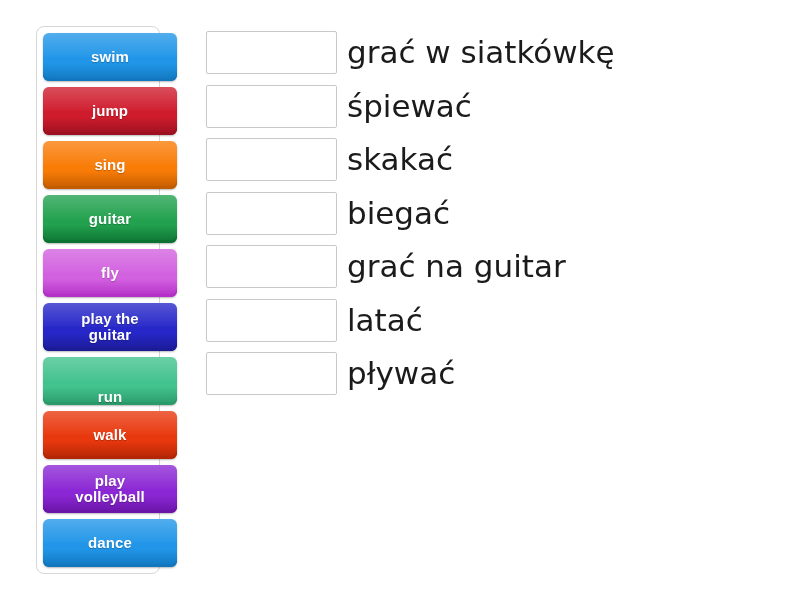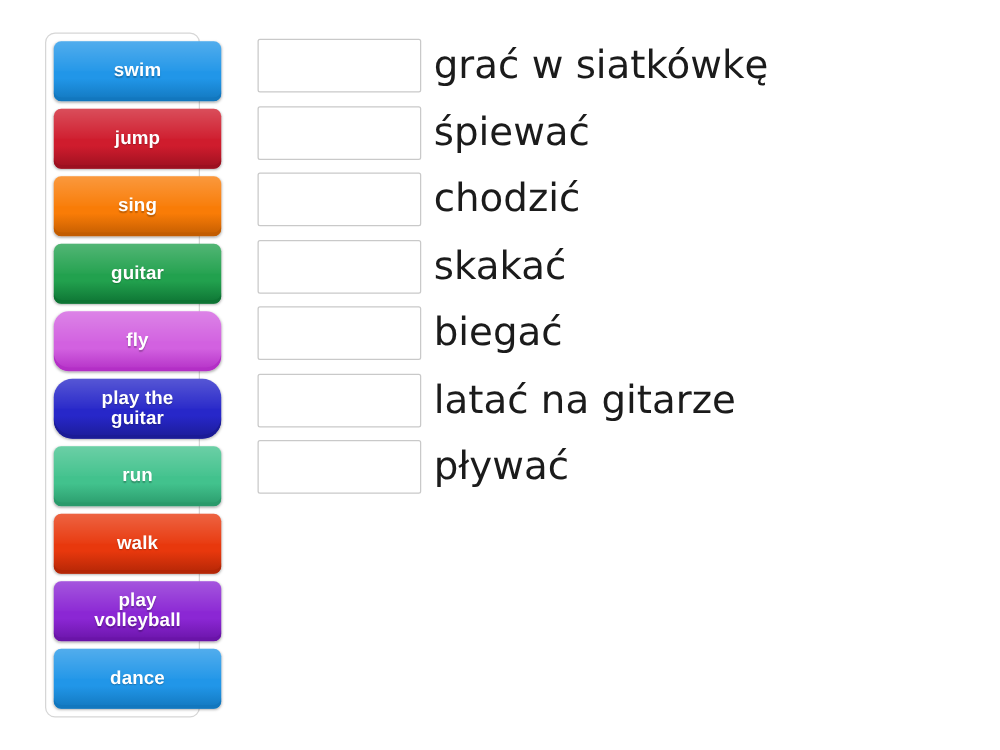--- a/index.html
+++ b/index.html
@@ -120,28 +120,28 @@
       </div>
       <div class="tile" style="background: linear-gradient(rgb(207, 28, 45) 0%, rgb(207, 28, 45) 62%, rgb(156, 16, 32) 100%); box-shadow: rgb(156, 16, 32) 0px -3px 0px inset, rgba(0, 0, 0, 0.28) 0px 1px 2px;">
         <span class="tile-label">jump</span>
       </div>
       <div class="tile" style="background: linear-gradient(rgb(249, 124, 7) 0%, rgb(249, 124, 7) 62%, rgb(194, 92, 0) 100%); box-shadow: rgb(194, 92, 0) 0px -3px 0px inset, rgba(0, 0, 0, 0.28) 0px 1px 2px;">
         <span class="tile-label">sing</span>
       </div>
       <div class="tile" style="background: linear-gradient(rgb(34, 161, 78) 0%, rgb(34, 161, 78) 62%, rgb(13, 115, 51) 100%); box-shadow: rgb(13, 115, 51) 0px -3px 0px inset, rgba(0, 0, 0, 0.28) 0px 1px 2px;">
         <span class="tile-label">guitar</span>
       </div>
-      <div class="tile" style="background: linear-gradient(rgb(210, 97, 224) 0%, rgb(210, 97, 224) 62%, rgb(179, 47, 198) 100%); box-shadow: rgb(179, 47, 198) 0px -3px 0px inset, rgba(0, 0, 0, 0.28) 0px 1px 2px; border-radius: 12px;">
+      <div class="tile" style="background: linear-gradient(rgb(210, 97, 224) 0%, rgb(210, 97, 224) 62%, rgb(179, 47, 198) 100%); box-shadow: rgb(179, 47, 198) 0px -3px 0px inset, rgba(0, 0, 0, 0.28) 0px 1px 2px;">
         <span class="tile-label">fly</span>
       </div>
-      <div class="tile" style="background: linear-gradient(rgb(39, 39, 201) 0%, rgb(39, 39, 201) 62%, rgb(27, 27, 150) 100%); box-shadow: rgb(27, 27, 150) 0px -3px 0px inset, rgba(0, 0, 0, 0.28) 0px 1px 2px; border-radius: 15px;">
+      <div class="tile" style="background: linear-gradient(rgb(39, 39, 201) 0%, rgb(39, 39, 201) 62%, rgb(27, 27, 150) 100%); box-shadow: rgb(27, 27, 150) 0px -3px 0px inset, rgba(0, 0, 0, 0.28) 0px 1px 2px;">
         <span class="tile-label">play the
 guitar</span>
       </div>
-      <div class="tile" style="background: linear-gradient(rgb(66, 194, 141) 0%, rgb(66, 194, 141) 62%, rgb(42, 154, 107) 100%); box-shadow: rgb(42, 154, 107) 0px -3px 0px inset, rgba(0, 0, 0, 0.28) 0px 1px 2px;">
+      <div class="tile" style="background: linear-gradient(rgb(66, 194, 141) 0%, rgb(66, 194, 141) 62%, rgb(42, 154, 107) 100%); box-shadow: rgb(42, 154, 107) 0px -3px 0px inset, rgba(0, 0, 0, 0.28) 0px 1px 2px; align-items: flex-end;">
         <span class="tile-label">run</span>
       </div>
       <div class="tile" style="background: linear-gradient(rgb(232, 56, 13) 0%, rgb(232, 56, 13) 62%, rgb(179, 38, 6) 100%); box-shadow: rgb(179, 38, 6) 0px -3px 0px inset, rgba(0, 0, 0, 0.28) 0px 1px 2px; justify-content: center;">
         <span class="tile-label">walk</span>
       </div>
       <div class="tile" style="background: linear-gradient(rgb(139, 39, 212) 0%, rgb(139, 39, 212) 62%, rgb(106, 20, 168) 100%); box-shadow: rgb(106, 20, 168) 0px -3px 0px inset, rgba(0, 0, 0, 0.28) 0px 1px 2px; justify-content: center;">
         <span class="tile-label">play
 volleyball</span>
       </div>
       <div class="tile" style="background: linear-gradient(rgb(33, 150, 232) 0%, rgb(33, 150, 232) 62%, rgb(18, 119, 190) 100%); box-shadow: rgb(18, 119, 190) 0px -3px 0px inset, rgba(0, 0, 0, 0.28) 0px 1px 2px;">
@@ -153,33 +153,33 @@
       <div class="answer-row">
         <div class="drop-box"></div>
         <div class="prompt-text">grać w siatkówkę</div>
       </div>
       <div class="answer-row">
         <div class="drop-box"></div>
         <div class="prompt-text">śpiewać</div>
       </div>
       <div class="answer-row">
         <div class="drop-box"></div>
-        <div class="prompt-text">chodzić</div>
-      </div>
-      <div class="answer-row">
-        <div class="drop-box"></div>
         <div class="prompt-text">skakać</div>
       </div>
       <div class="answer-row">
         <div class="drop-box"></div>
         <div class="prompt-text">biegać</div>
       </div>
       <div class="answer-row">
         <div class="drop-box"></div>
-        <div class="prompt-text">latać na gitarze</div>
+        <div class="prompt-text">grać na guitar</div>
+      </div>
+      <div class="answer-row">
+        <div class="drop-box"></div>
+        <div class="prompt-text">latać</div>
       </div>
       <div class="answer-row">
         <div class="drop-box"></div>
         <div class="prompt-text">pływać</div>
       </div>
     </div>
 
 </div>
 
 </body></html>

